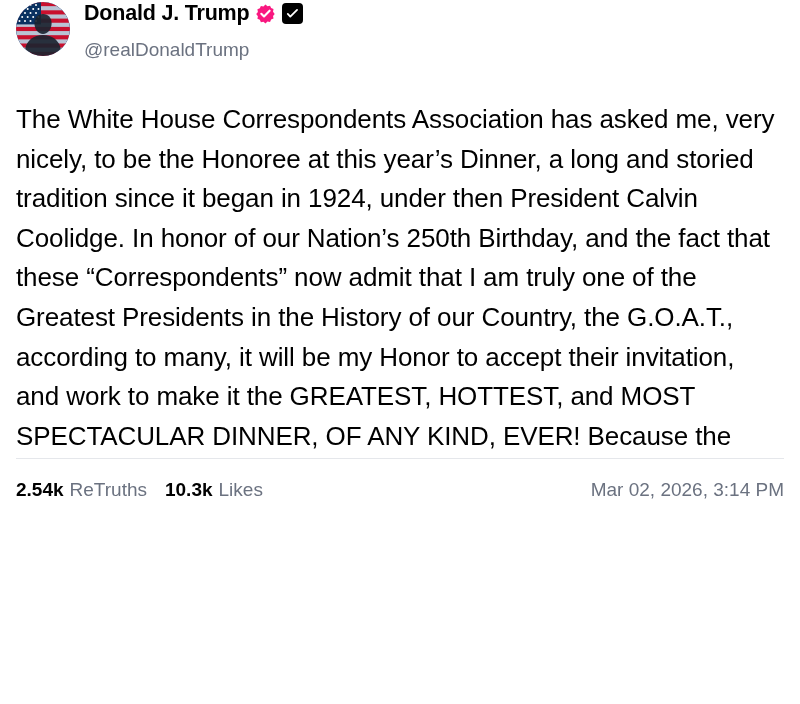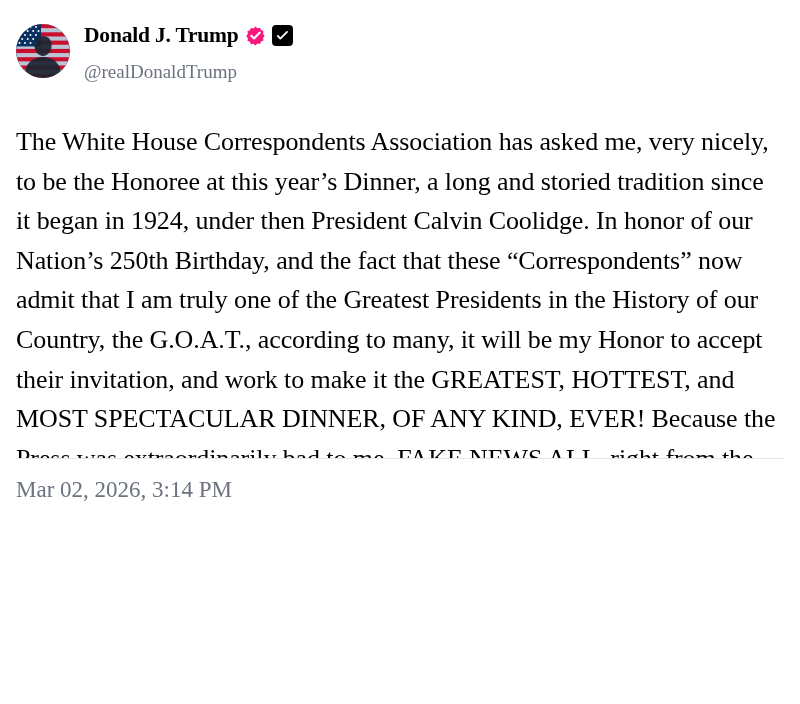--- a/index.html
+++ b/index.html
@@ -11,25 +11,24 @@
   body {
     width: 800px;
     height: 704px;
     font-family: "Liberation Sans", sans-serif;
     color: #000000;
     overflow: hidden;
   }
   .post {
     width: 800px;
     height: 520px;
-    padding: 24px 16px 0 16px;
+    padding: 2px 16px 0 16px;
     display: flex;
     flex-direction: column;
     background: #ffffff;
-    font-family: Liberation Serif, serif;
   }
   
   .post-header {
     display: flex;
     align-items: flex-start;
     gap: 14px;
     height: 72px;
     flex: 0 0 auto;
   }
   .avatar {
@@ -118,21 +117,21 @@
     font-size: 19px;
   }
   .stat-count {
     font-weight: bold;
     color: #000000;
   }
   .stat-label {
     color: #6b7280;
   }
   .timestamp {
-    font-size: 23px;
+    font-size: 19px;
     color: #6b7280;
     white-space: nowrap;
   }
 </style>
 </head>
 <body>
 
 <div class="post">
 
   <div class="post-header">
@@ -202,16 +201,26 @@
           </svg>
         </span>
       </div>
       <div class="handle">@realDonaldTrump</div>
     </div>
   </div>
 
   <div class="post-body">The White House Correspondents Association has asked me, very nicely, to be the Honoree at this year’s Dinner, a long and storied tradition since it began in 1924, under then President Calvin Coolidge. In honor of our Nation’s 250th Birthday, and the fact that these “Correspondents” now admit that I am truly one of the Greatest Presidents in the History of our Country, the G.O.A.T., according to many, it will be my Honor to accept their invitation, and work to make it the GREATEST, HOTTEST, and MOST SPECTACULAR DINNER, OF ANY KIND, EVER! Because the Press was extraordinarily bad to me, FAKE NEWS ALL, right from the beginning of my First Term, I boycotted the event, and never went as Honoree. However, I look forward to being with everyone this year. Hopefully, it will be something very Special. Thank you for your attention to this matter! President DONALD J. TRUMP</div>
 
   <div class="post-footer">
+    <div class="stats">
+      <div class="stat">
+        <span class="stat-count">2.54k</span>
+        <span class="stat-label">ReTruths</span>
+      </div>
+      <div class="stat">
+        <span class="stat-count">10.3k</span>
+        <span class="stat-label">Likes</span>
+      </div>
+    </div>
     <div class="timestamp">Mar 02, 2026, 3:14 PM</div>
   </div>
 
 </div>
 
 </body></html>

